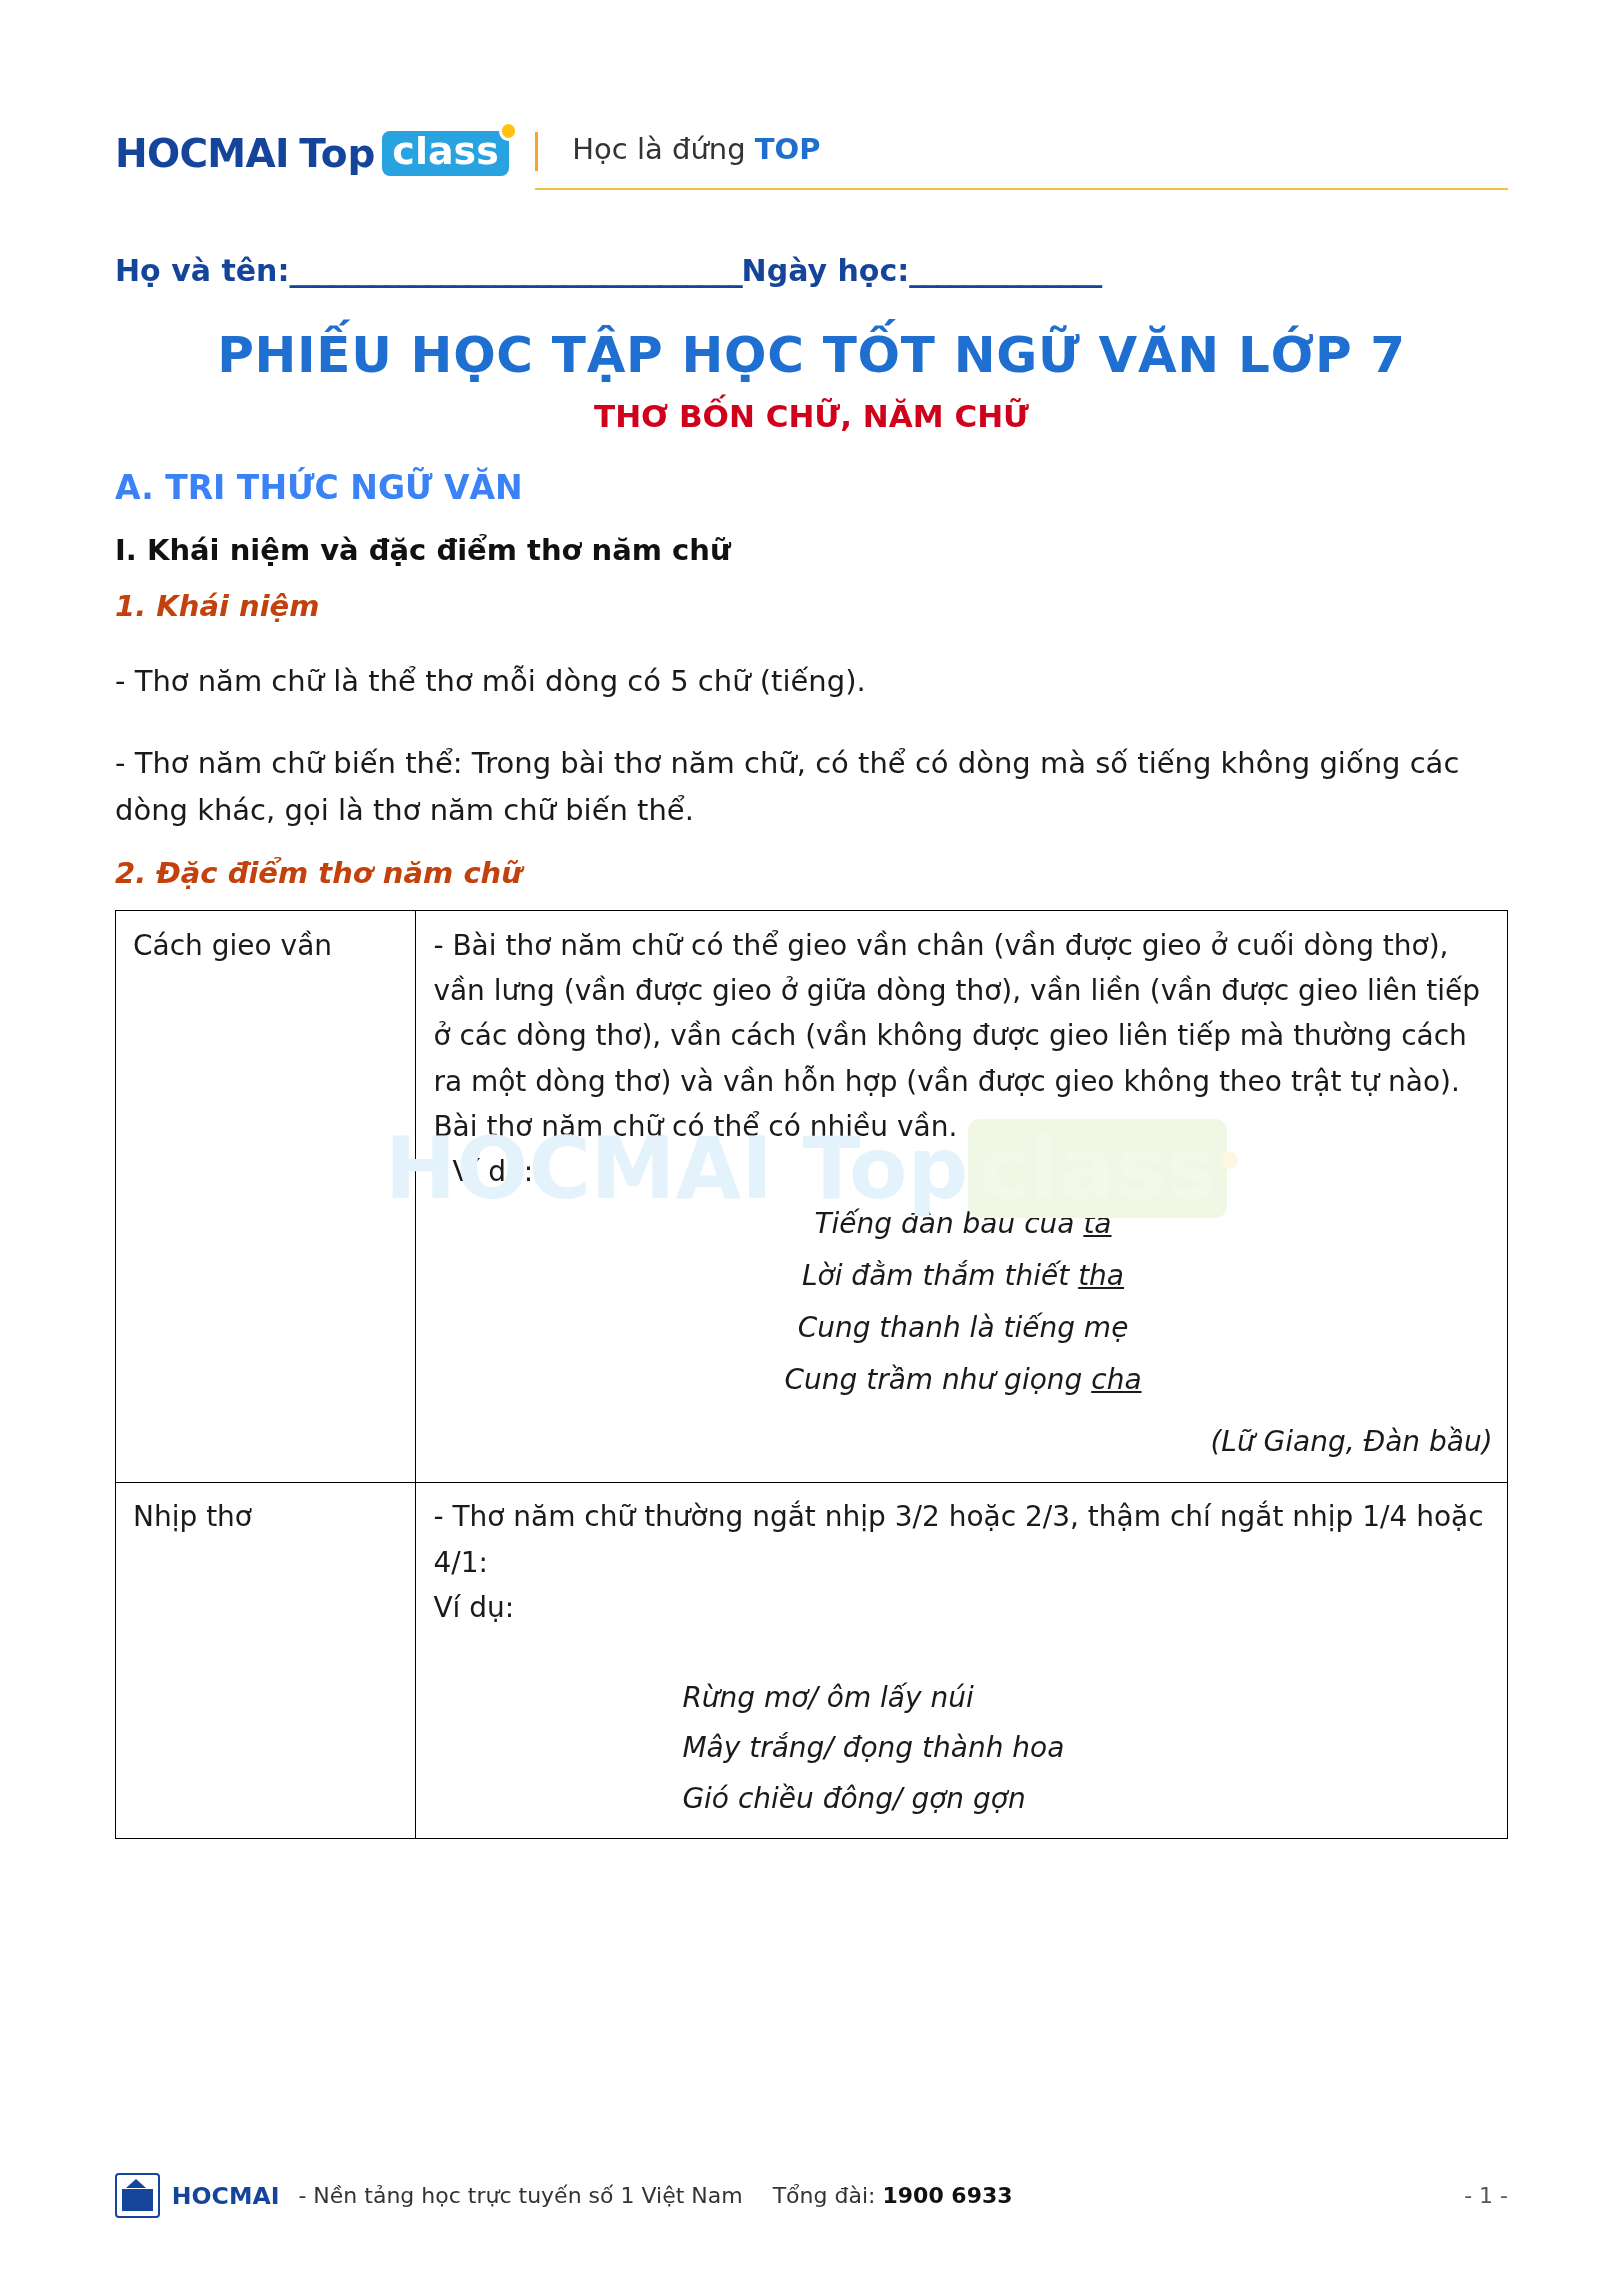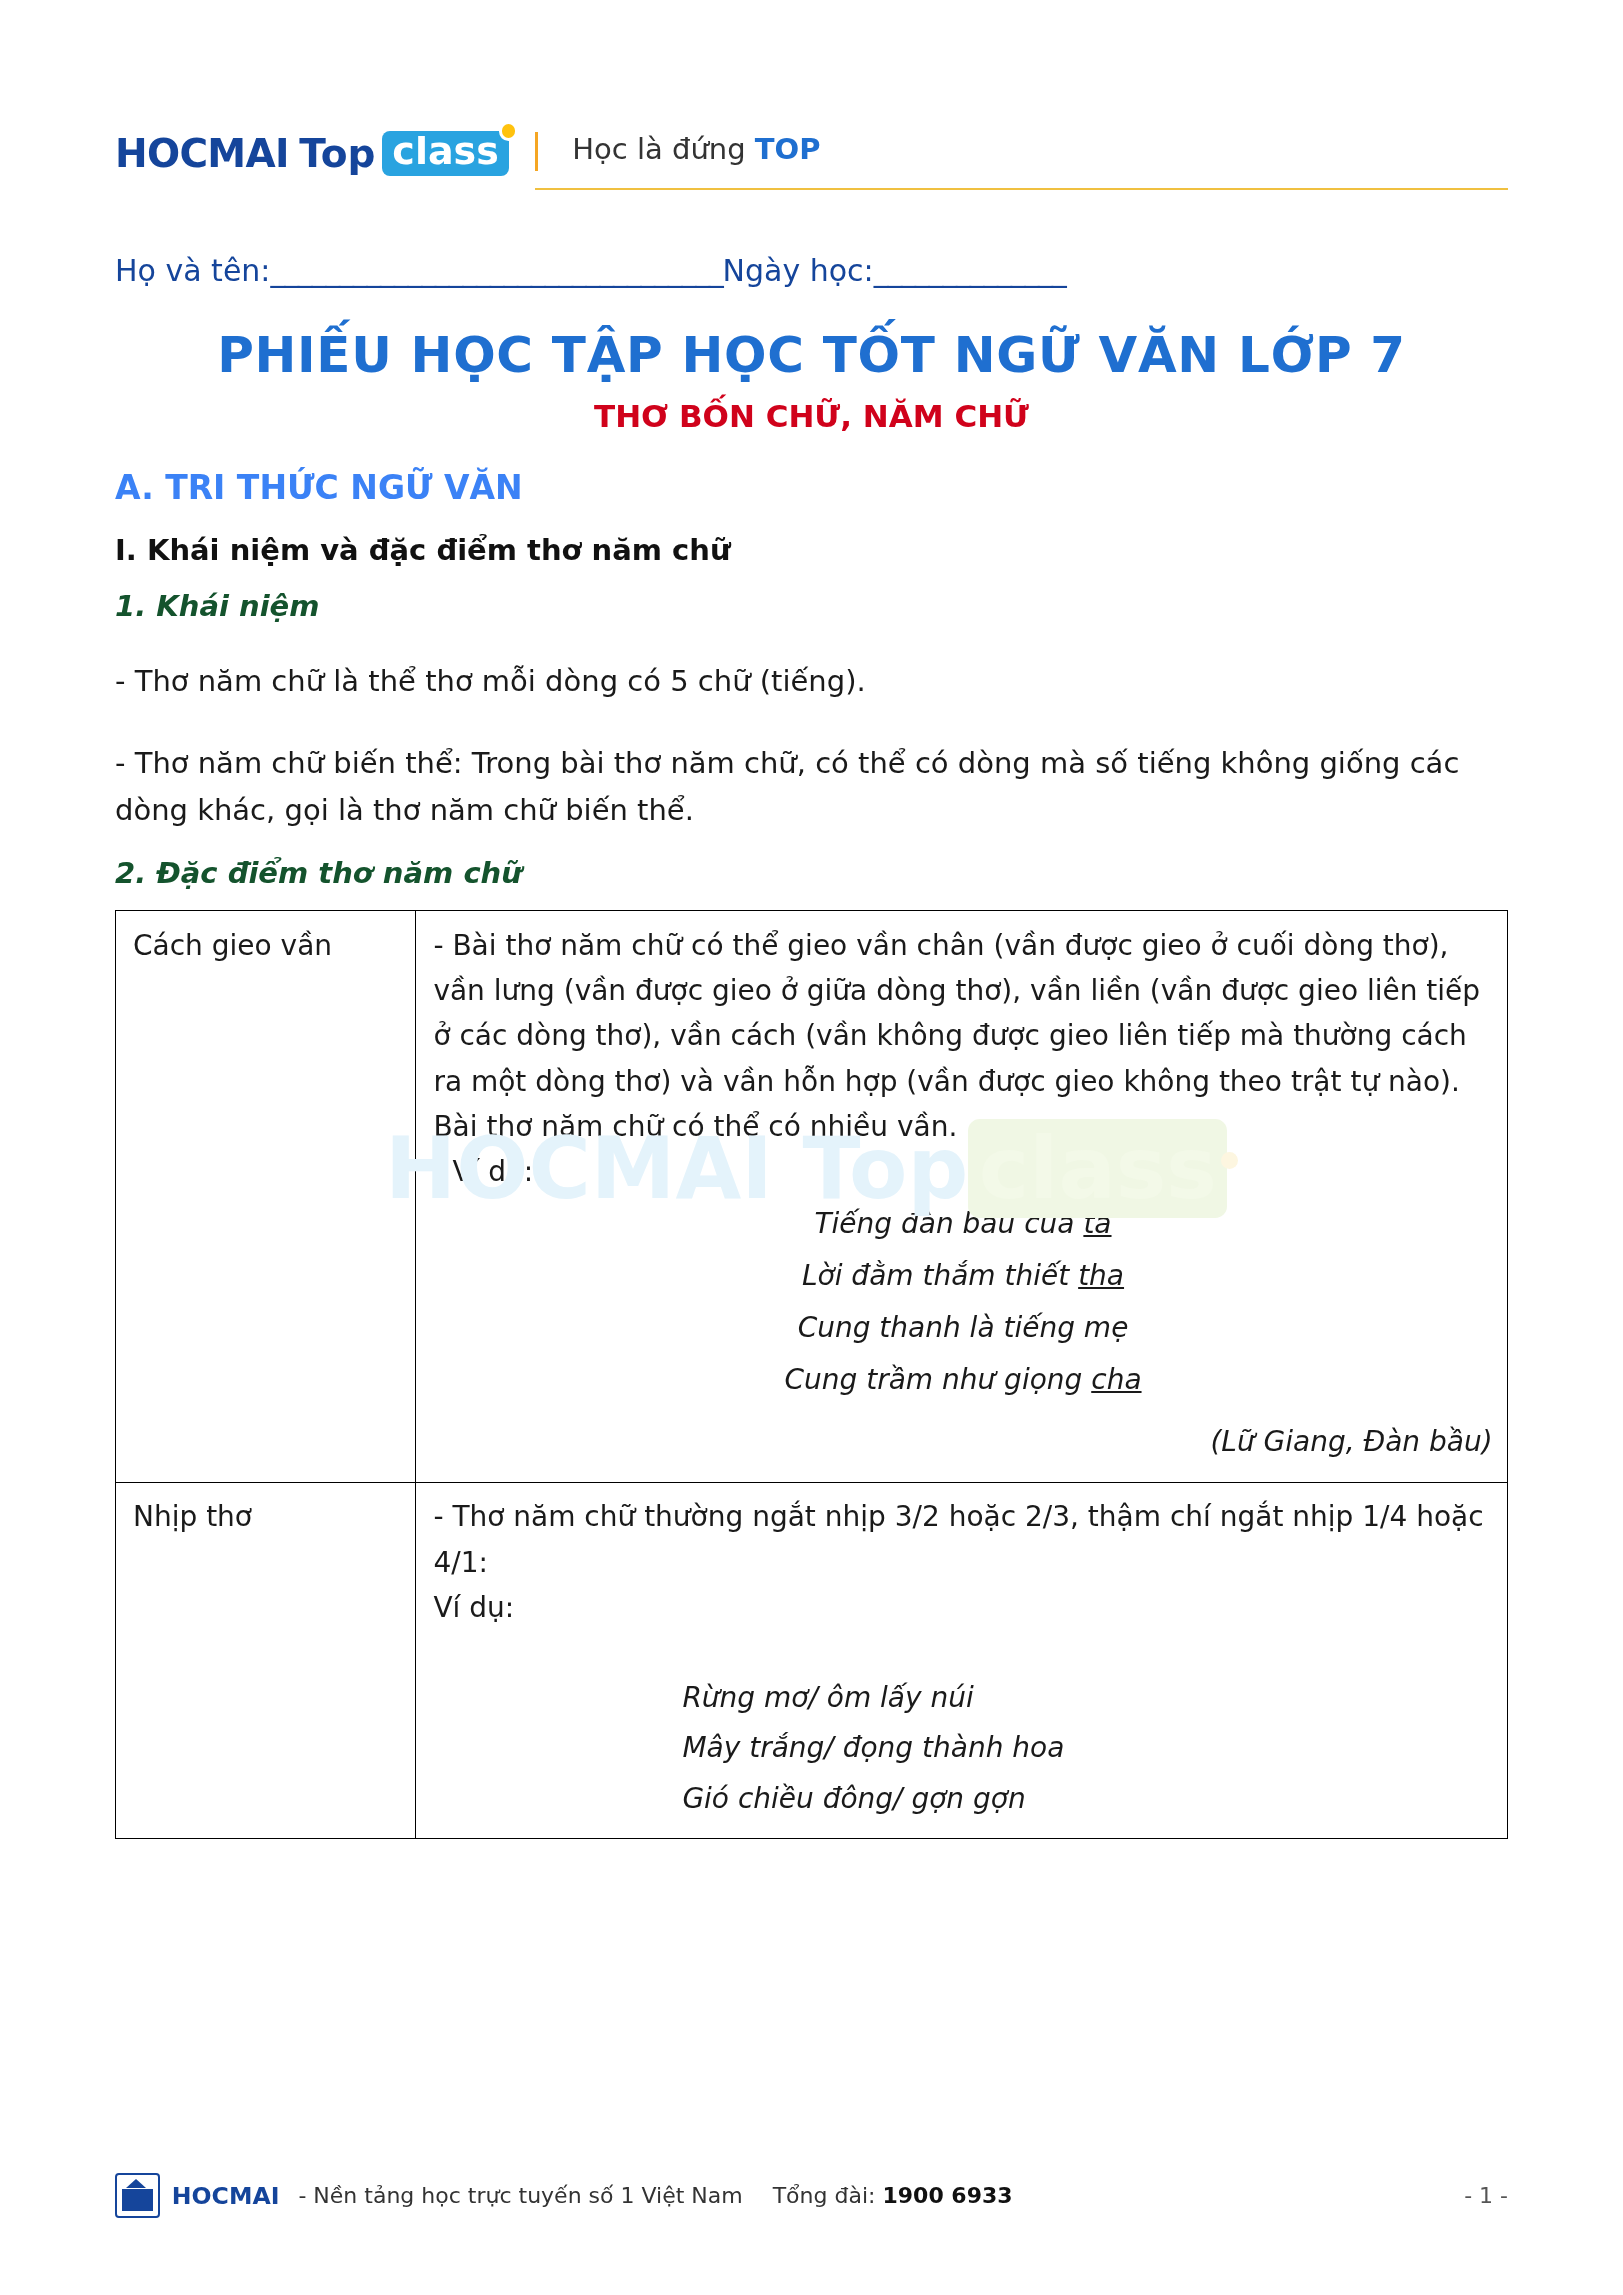--- a/index.html
+++ b/index.html
@@ -98,21 +98,21 @@
     height: 2.6px;
     background: #f0c040;
     margin-top: 17px;
     width: 100%;
   }
 
   
   .nameline {
     margin-top: 31px;
     font-size: 30px;
-    font-weight: normal;
+    font-weight: bold;
     color: #15459b;
     letter-spacing: 0px;
     white-space: nowrap;
   }
   .nameline .fill {
     letter-spacing: -1.3px;
   }
 
   
   .main-title {
@@ -141,21 +141,21 @@
     margin-top: 26px;
     font-size: 29px;
     font-weight: bold;
     color: #111111;
   }
   .h-num {
     margin-top: 22px;
     font-size: 29px;
     font-weight: bold;
     font-style: italic;
-    color: #14532d;
+    color: #c2410c;
   }
   .para {
     margin-top: 35px;
     font-size: 29px;
     line-height: 1.62;
     color: #1a1a1a;
   }
 
   
   table.content-table {

